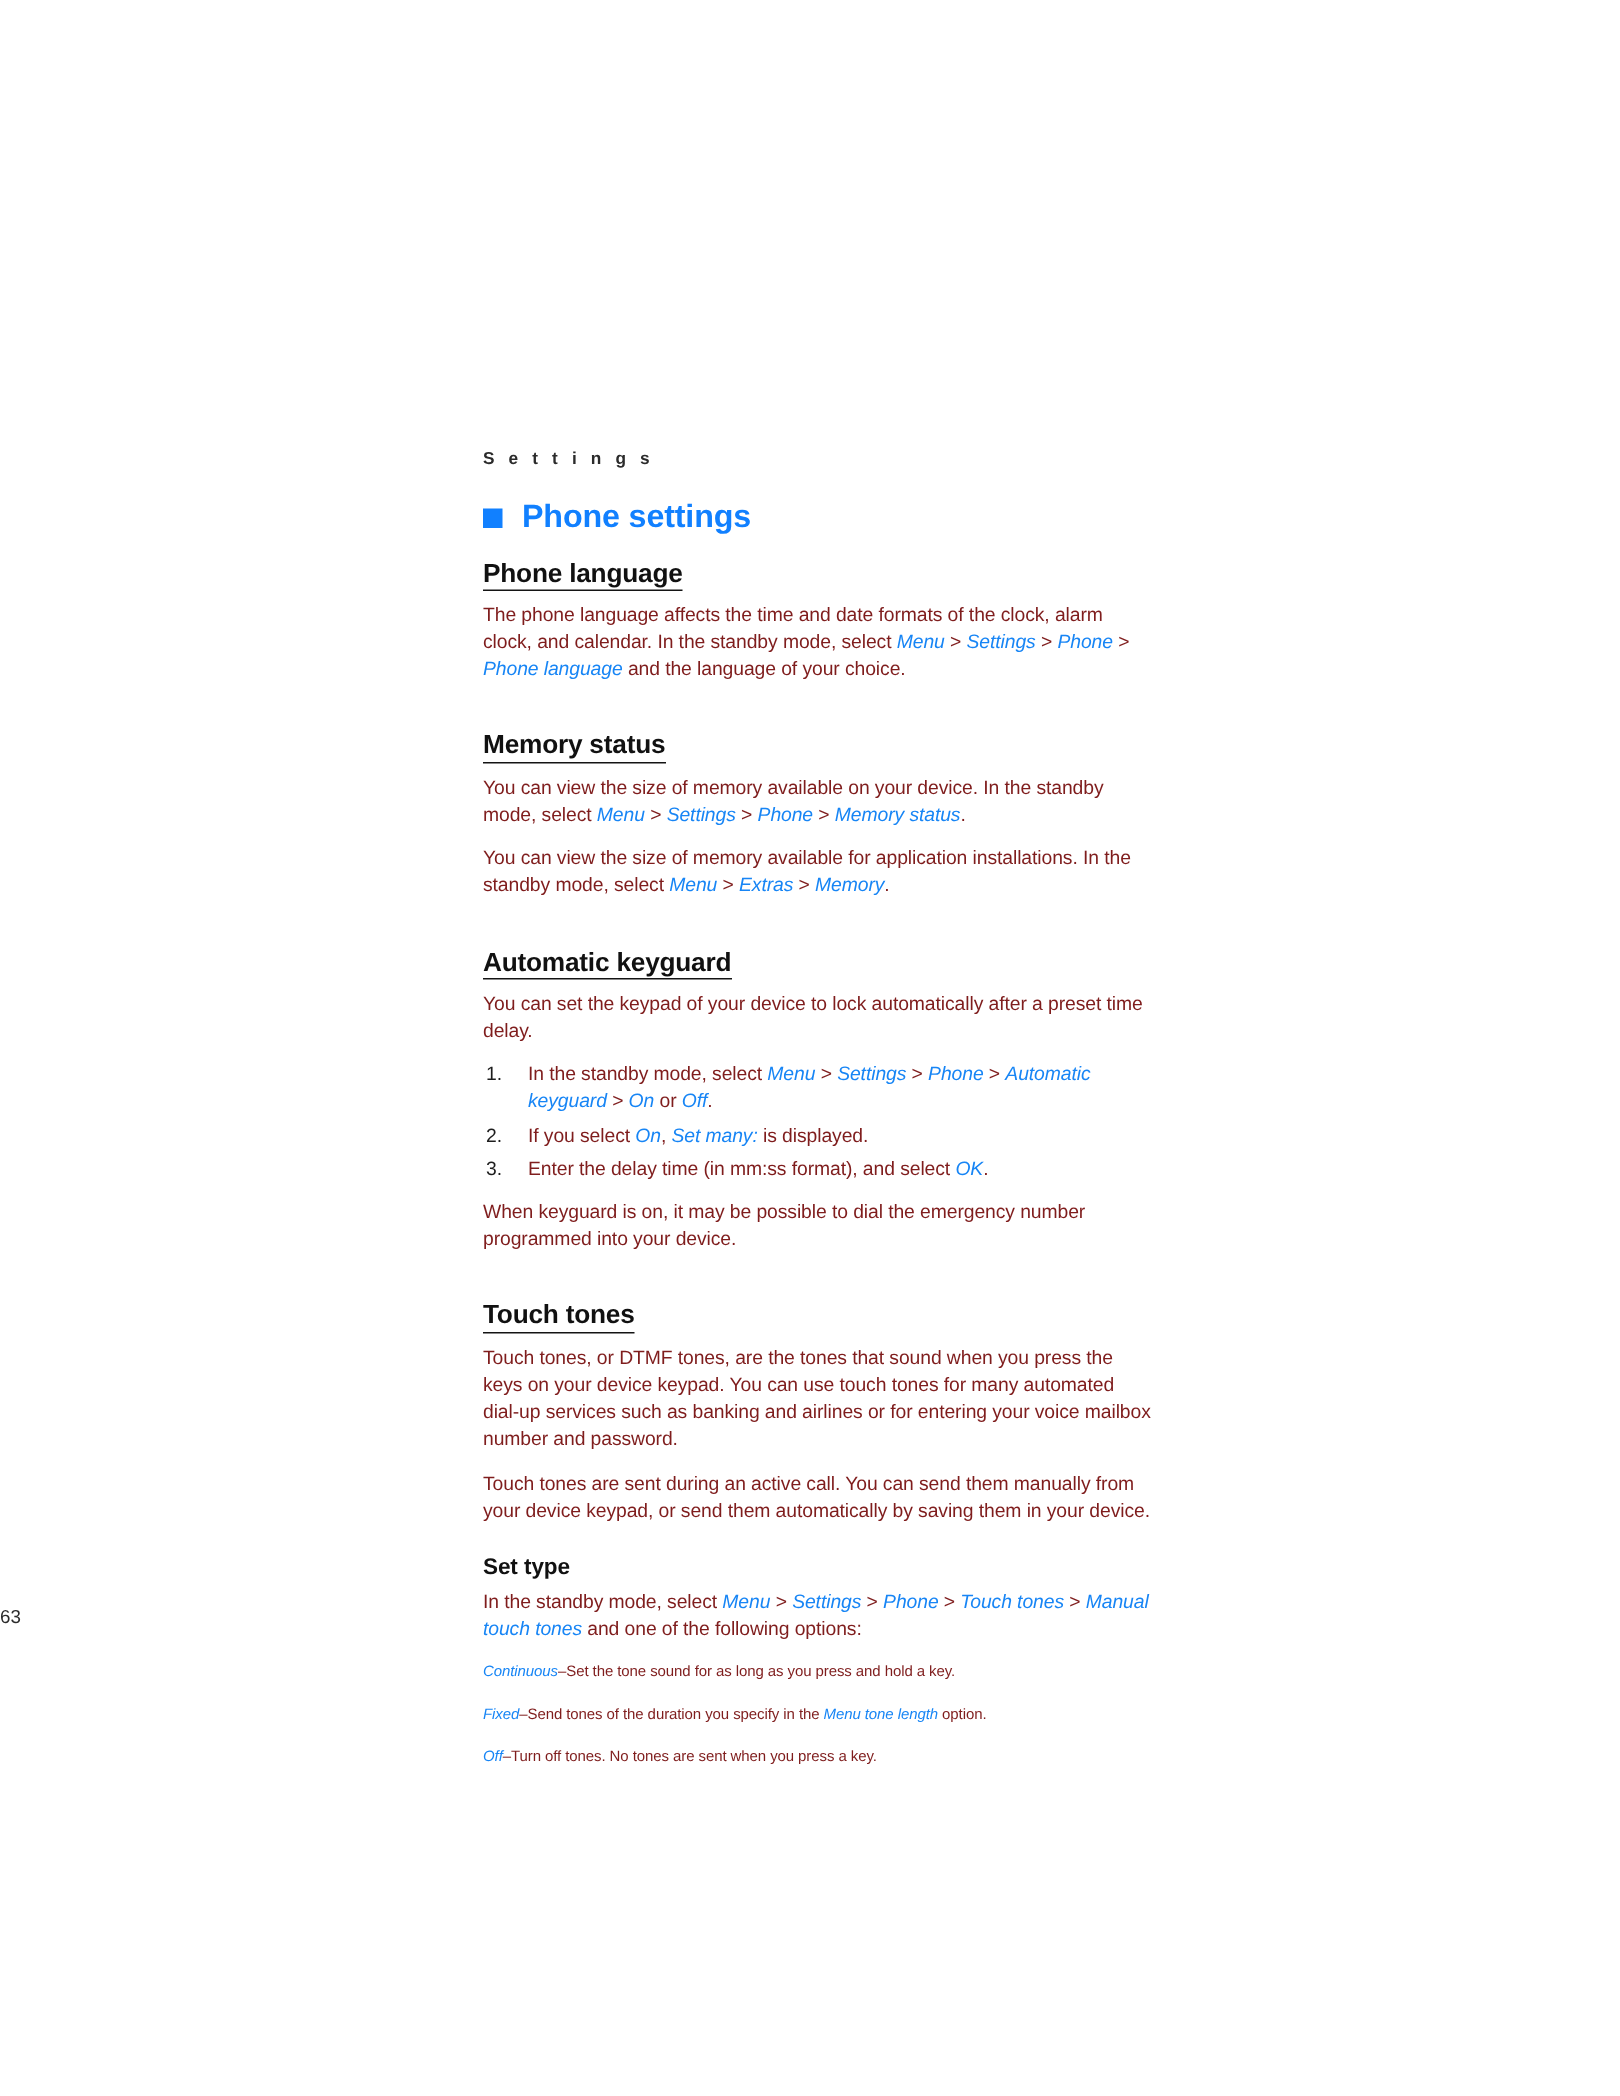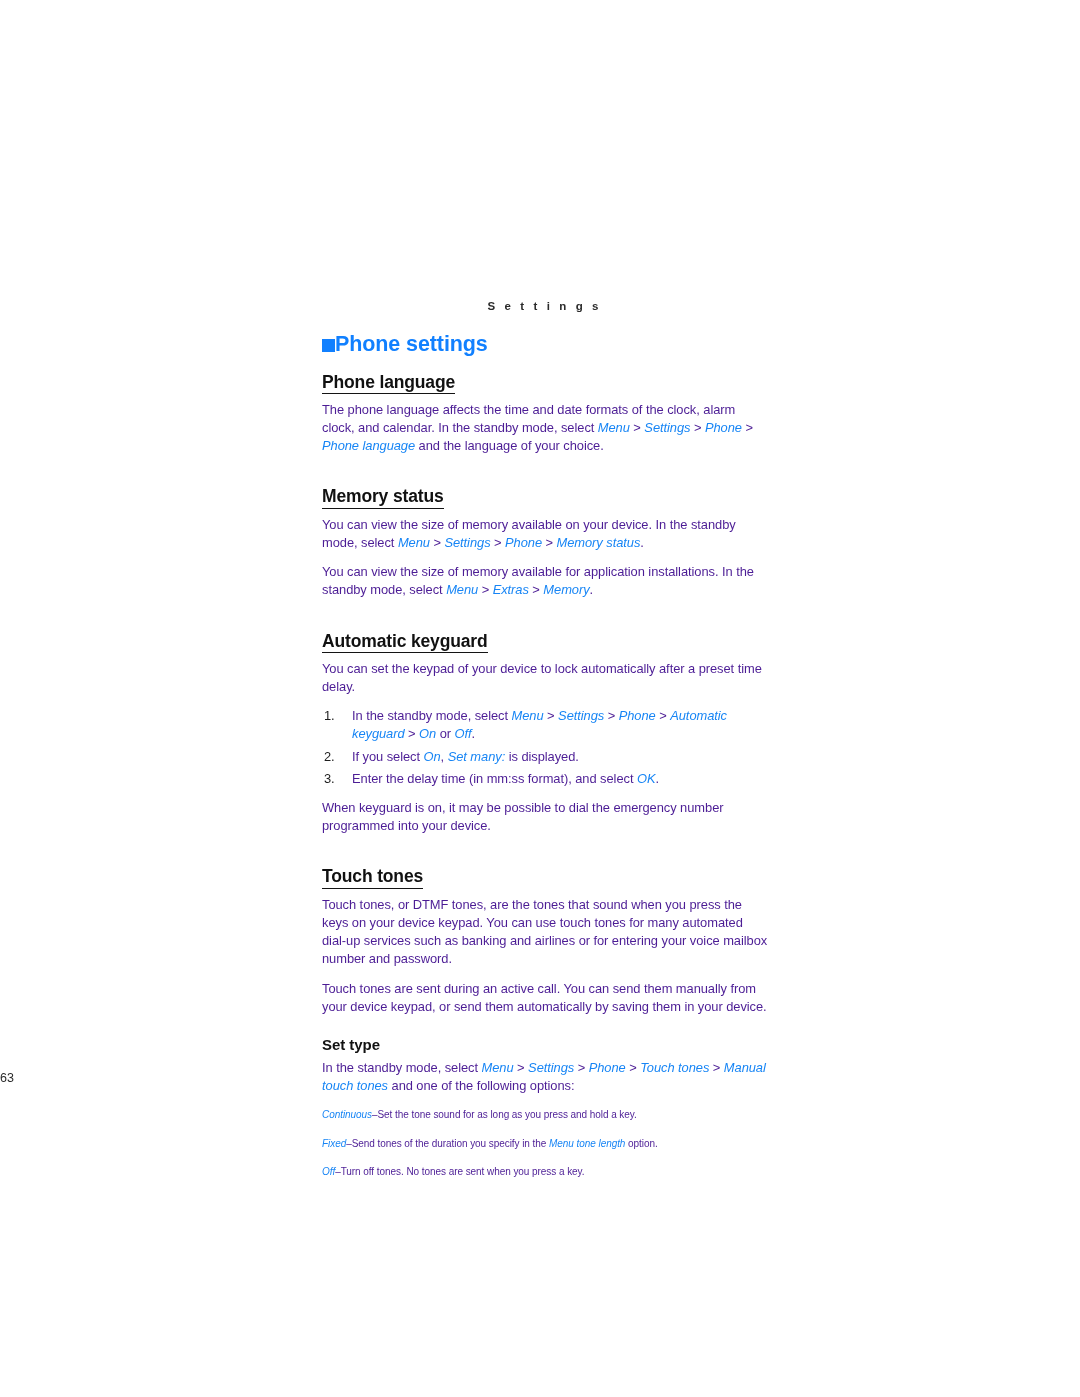--- a/index.html
+++ b/index.html
@@ -28,33 +28,34 @@
   
   .column {
     position: absolute;
     left: 322px;
     top: 300px;
     width: 446px;
   }
 
   
   .running-header {
-    text-align: center;
+    text-align: left;
     font-size: 11.5px;
     font-weight: bold;
     letter-spacing: 3.1px;
     color: #2b2b2b;
     margin: 0 0 22px 0;
     padding-right: 1px;
   }
 
   
   .chapter-title {
     display: flex;
     align-items: center;
+    gap: 13px;
     margin: 0 0 16px 0;
   }
   .square-bullet {
     width: 13px;
     height: 13px;
     background: #1180ff;
     flex: 0 0 auto;
     position: relative;
     top: 1px;
   }
@@ -97,21 +98,21 @@
     color: #1d1d1d;
     letter-spacing: -0.06px;
   }
 
   
   .ui {
     color: #1785f5;
     font-style: italic;
   }
   .sep {
-    color: #4c1d95;
+    color: #7f1d1d;
     font-style: normal;
   }
 
   
   ol.steps {
     margin: 0 0 11px 0;
     padding: 0;
     list-style: none;
   }
   ol.steps > li {

